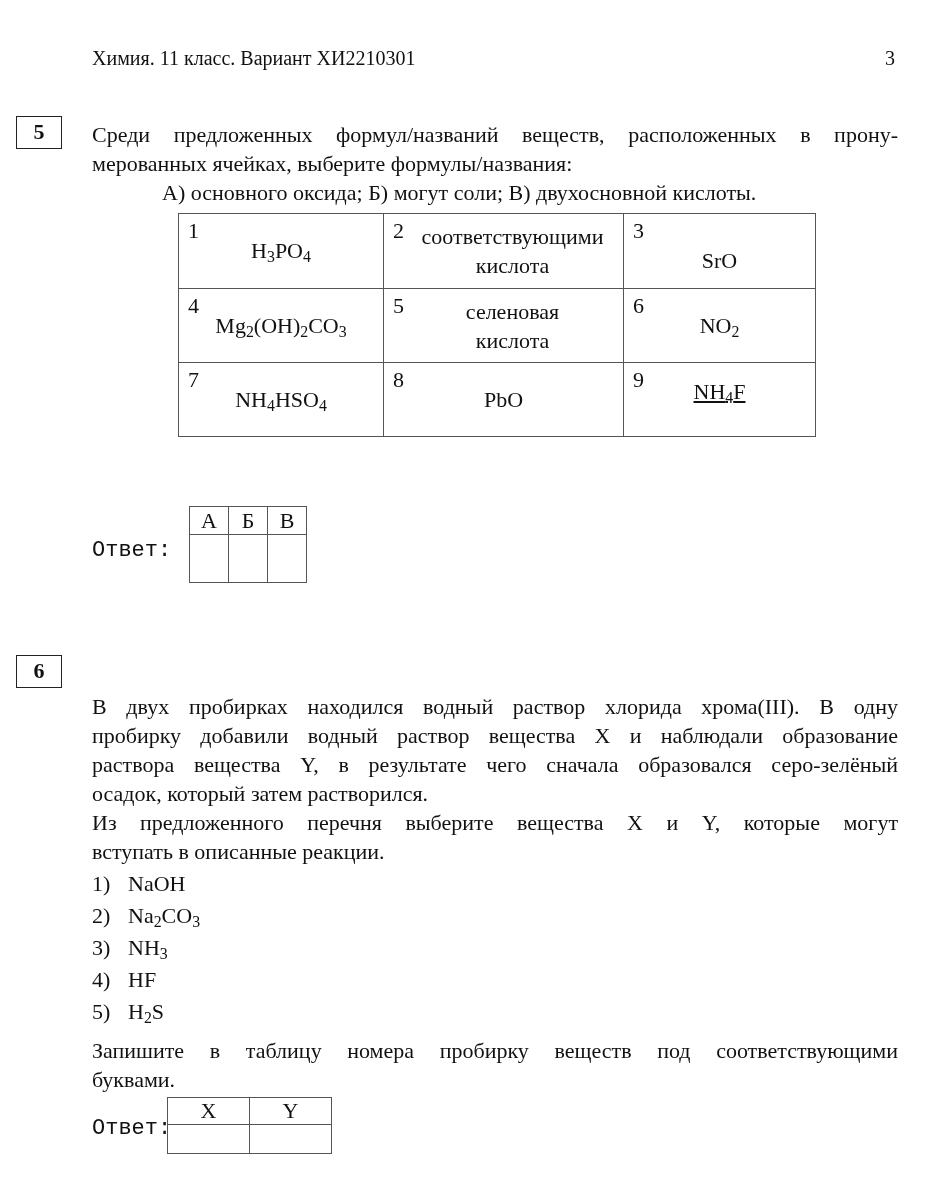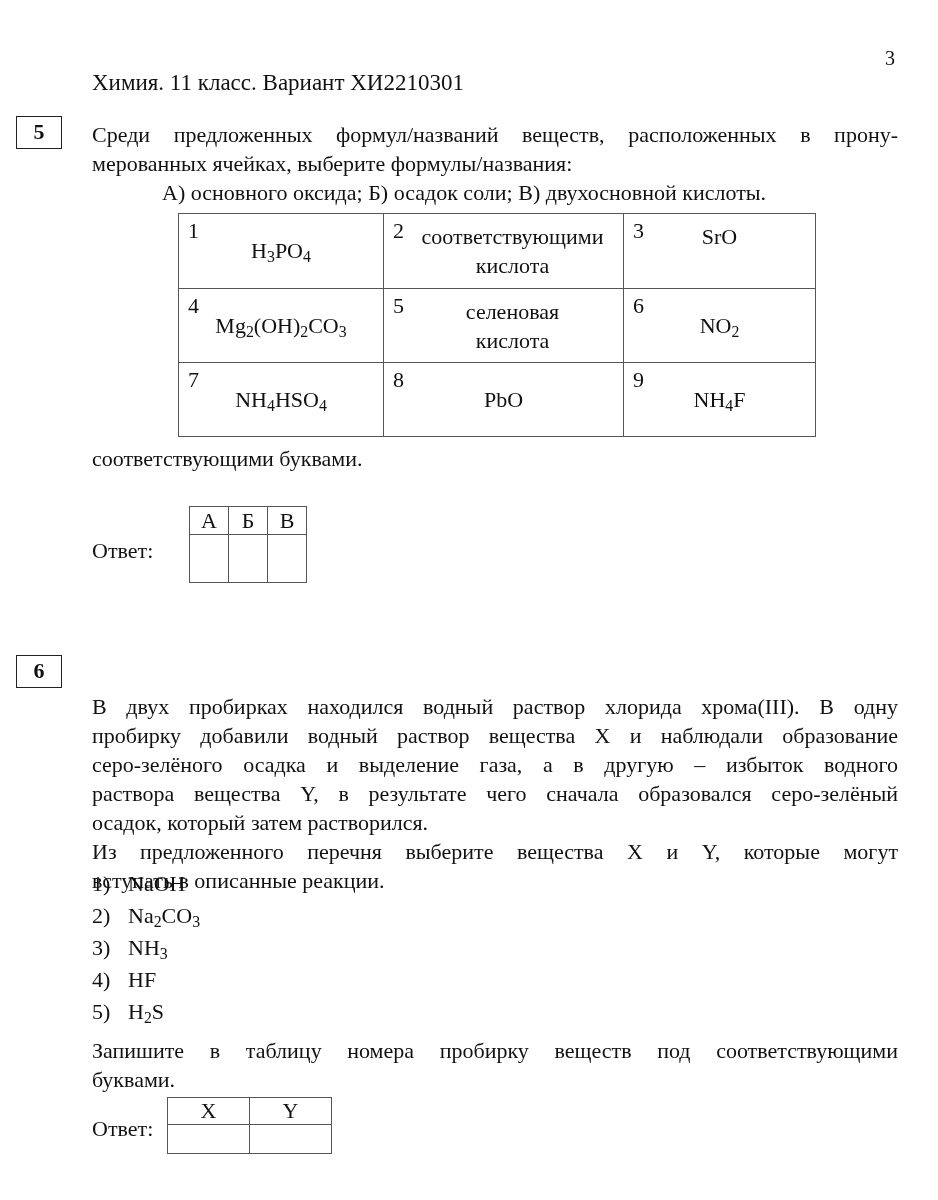--- a/index.html
+++ b/index.html
@@ -2,72 +2,72 @@
 <html><head>
 <meta charset="utf-8">
 <style>
   html, body { margin: 0; padding: 0; background: #ffffff; }
   body {
     width: 938px; height: 1200px; position: relative; overflow: hidden;
     font-family: "Liberation Serif", "DejaVu Serif", serif;
     color: #111; font-size: 22px; line-height: 29px;
   }
   .abs { position: absolute; }
-  .header-title { left: 92px; top: 44px; font-size: 23px; margin-top: 24px; }
+  .header-title { left: 92px; top: 44px; font-size: 20px; }
   .page-num { left: 885px; top: 44px; font-size: 20px; }
   .qbox {
     position: absolute; left: 16px; width: 46px; height: 33px;
     border: 1.5px solid #222; box-sizing: border-box;
     text-align: center; font-weight: bold; font-size: 22px; line-height: 30px;
   }
   .para { position: absolute; left: 92px; width: 806px; text-align: justify; text-align-last: left; }
   .line { display: block; text-align: justify; text-align-last: justify; }
   .line.last { text-align-last: left; }
   .indent-line { position: absolute; left: 162px; }
   sub { font-size: 0.72em; vertical-align: -0.25em; line-height: 0; }
   table.grid { border-collapse: collapse; position: absolute; }
   table.grid td { border: 1.5px solid #555; padding: 0; vertical-align: top; position: relative; }
   .cellnum { position: absolute; left: 9px; top: 2px; font-size: 22px; }
   .cellval { position: absolute; left: 0; right: 0; text-align: center; }
   .ans td { border: 1.5px solid #555; text-align: center; vertical-align: top; padding: 0; }
-  .ans-label { position: absolute; }
+  .ans-label { position: absolute; font-family: Liberation Mono, monospace; }
   ol.opts { list-style: none; margin: 0; padding: 0; position: absolute; left: 92px; }
   ol.opts li { height: 32px; line-height: 32px; }
   ol.opts .n { display: inline-block; width: 36px; }
 </style>
 </head>
 <body>
 
 <div class="abs header-title">Химия. 11 класс. Вариант ХИ2210301</div>
 <div class="abs page-num">3</div>
 
 <div class="qbox" style="top:116px;">5</div>
 <div class="para" style="top:120px;">
   <span class="line">Среди предложенных формул/названий веществ, расположенных в прону-</span>
   <span class="line last">мерованных ячейках, выберите формулы/названия:</span>
 </div>
-<div class="indent-line" style="top:178px;">А) основного оксида; Б) осадок соли; В) двухосновной кислоты.</div>
+<div class="indent-line" style="top:178px;">А) основного оксида; Б) могут соли; В) двухосновной кислоты.</div>
 
 <table class="grid" style="left:178px; top:213px;">
   <tbody id="t5body">
       <tr>
         <td style="width: 204px; height: 74px;">
           <span class="cellnum">1</span>
           <div class="cellval" style="top: 22px;">H<sub>3</sub>PO<sub>4</sub></div>
         </td>
         <td style="width: 239px; height: 74px;">
           <span class="cellnum">2</span>
           <div class="cellval" style="top: 8px; padding-left: 18px;">
             <div>соответствующими</div>
             <div>кислота</div>
           </div>
         </td>
         <td style="width: 191px; height: 74px;">
           <span class="cellnum">3</span>
-          <div class="cellval" style="top: 8px;">SrO</div>
+          <div class="cellval" style="top: 32px;">SrO</div>
         </td>
       </tr>
       <tr>
         <td style="width: 204px; height: 73px;">
           <span class="cellnum">4</span>
           <div class="cellval" style="top: 22px;">Mg<sub>2</sub>(OH)<sub>2</sub>CO<sub>3</sub></div>
         </td>
         <td style="width: 239px; height: 73px;">
           <span class="cellnum">5</span>
           <div class="cellval" style="top: 8px; padding-left: 18px;">
@@ -84,28 +84,27 @@
         <td style="width: 204px; height: 73px;">
           <span class="cellnum">7</span>
           <div class="cellval" style="top: 22px;">NH<sub>4</sub>HSO<sub>4</sub></div>
         </td>
         <td style="width: 239px; height: 73px;">
           <span class="cellnum">8</span>
           <div class="cellval" style="top: 22px;">PbO</div>
         </td>
         <td style="width: 191px; height: 73px;">
           <span class="cellnum">9</span>
-          <div class="cellval" style="top: 22px;">NH<sub>4</sub>F</div>
+          <div class="cellval" style="top: 14px; text-decoration: underline;">NH<sub>4</sub>F</div>
         </td>
       </tr>
     </tbody>
 </table>
 
 <div class="para" style="top:444px;">
-  <span class="line last">соответствующими буквами.</span>
 </div>
 
 <div class="ans-label" style="left:92px; top:536px;">Ответ:</div>
 <table class="grid ans" style="left:189px; top:506px;">
   <tbody>
       <tr>
     <td style="width:38px;height:27px;line-height:27px;">А</td>
     <td style="width:38px;height:27px;line-height:27px;">Б</td>
     <td style="width:38px;height:27px;line-height:27px;">В</td>
   </tr>
@@ -114,21 +113,20 @@
     <td style="height:47px;"></td>
     <td style="height:47px;"></td>
   </tr>
 </tbody>
   </table>
 
 <div class="qbox" style="top:655px;">6</div>
 <div class="para" style="top:692px;">
   <span class="line">В двух пробирках находился водный раствор хлорида хрома(III). В одну</span>
   <span class="line">пробирку добавили водный раствор вещества X и наблюдали образование</span>
-  <span class="line">серо-зелёного осадка и выделение газа, а в другую – избыток водного</span>
   <span class="line">раствора вещества Y, в результате чего сначала образовался серо-зелёный</span>
   <span class="line last">осадок, который затем растворился.</span>
   <span class="line">Из предложенного перечня выберите вещества X и Y, которые могут</span>
   <span class="line last">вступать в описанные реакции.</span>
 </div>
 
 <ol class="opts" style="top:868px;" id="opts6">
     <li><span class="n">1)</span><span>NaOH</span></li>
     <li><span class="n">2)</span><span>Na<sub>2</sub>CO<sub>3</sub></span></li>
     <li><span class="n">3)</span><span>NH<sub>3</sub></span></li>

